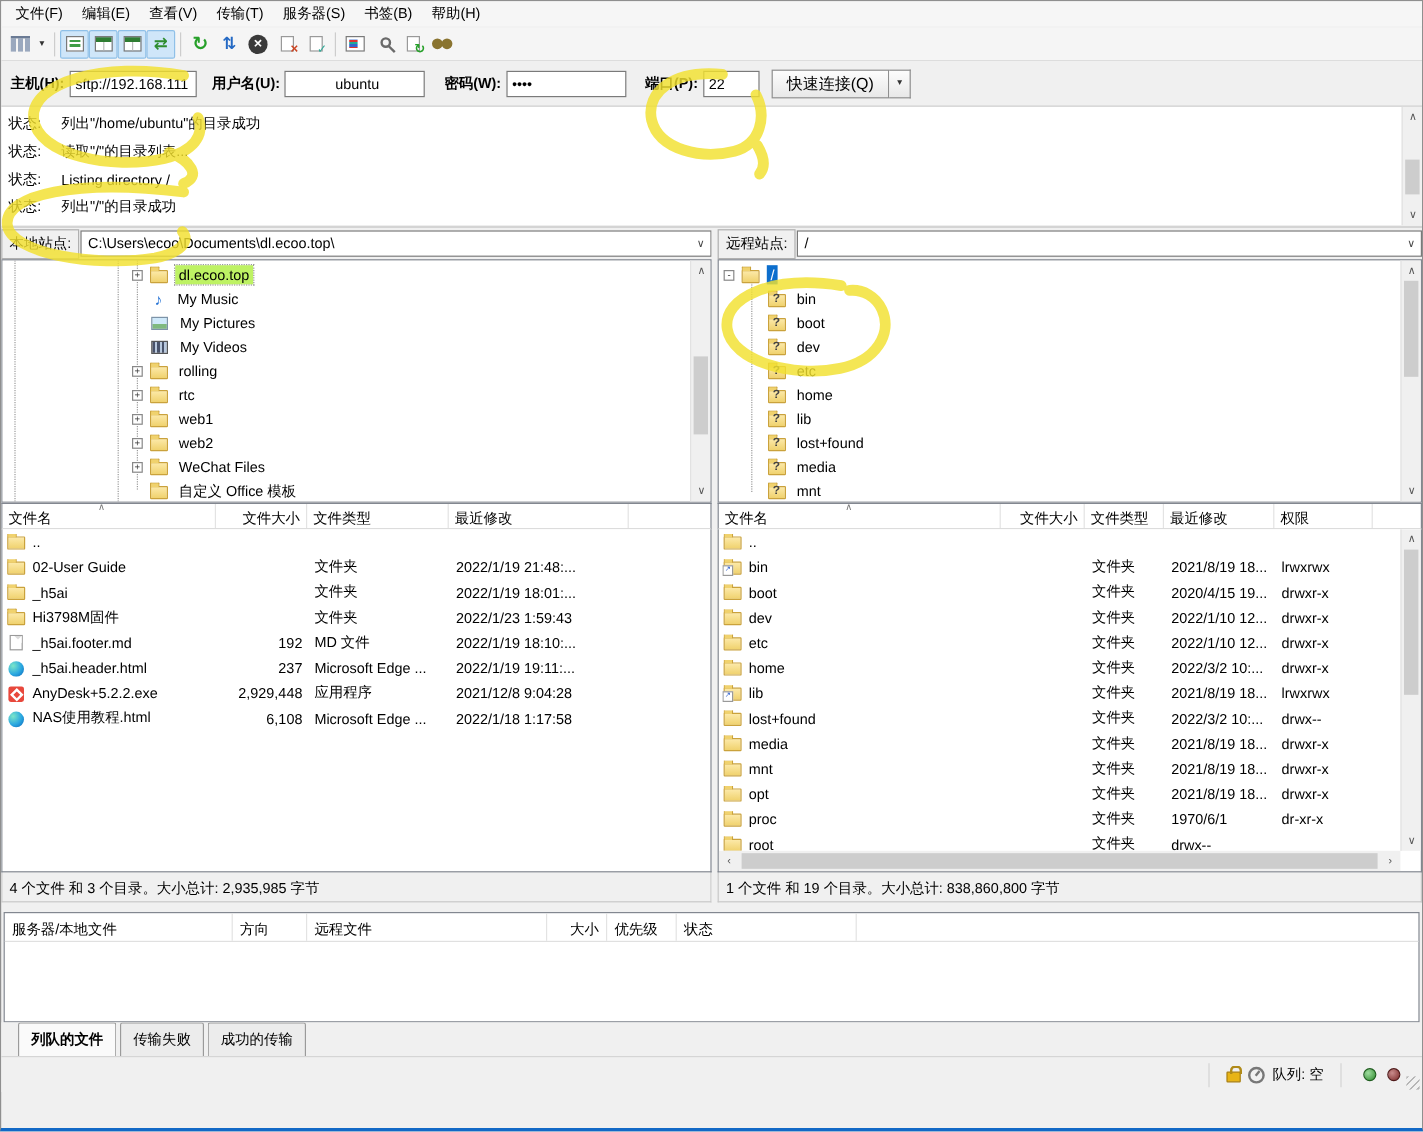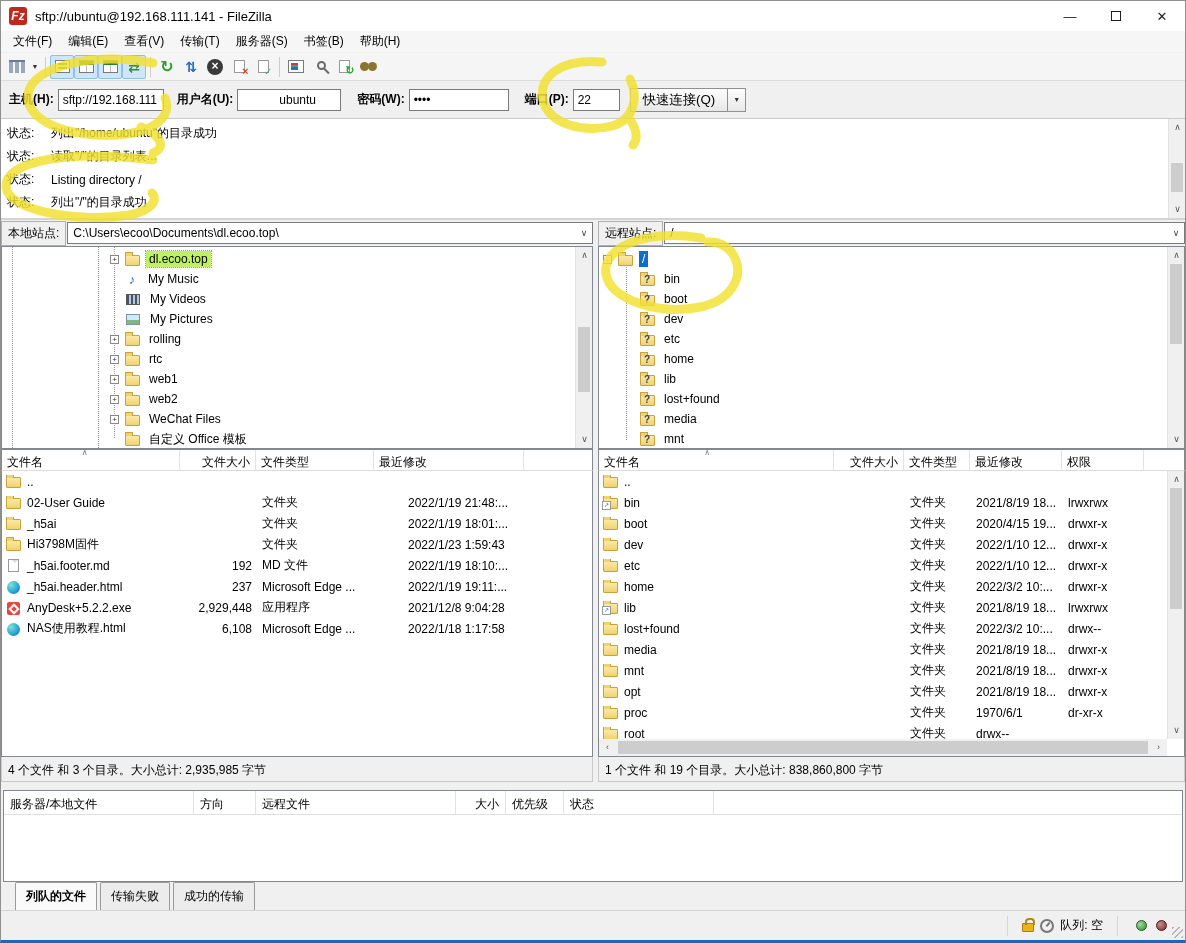--- a/index.html
+++ b/index.html
@@ -104,21 +104,21 @@
   .hcell{border-right:1px solid #e3e3e3;padding:4px 5px 0 5px;white-space:nowrap;overflow:hidden;position:relative;}
   .sort{position:absolute;top:-2px;left:45%;font-size:8px;color:#777;}
   .listbody{height:286px;background:#fff;border:1px solid #828790;border-top:none;position:relative;overflow:hidden;flex:none;}
   .frow{height:21px;display:flex;align-items:center;padding-left:3px;}
   .c{overflow:hidden;white-space:nowrap;flex:none;padding-right:4px;}
   .num{text-align:right;}
   
   .lc-name{width:175px;display:flex;align-items:center;}
   .lc-size{width:76px;}
   .lc-type{width:118px;padding-left:6px;}
-  .lc-mod{width:150px;padding-left:6px;margin-left:28px;}
+  .lc-mod{width:150px;padding-left:6px;}
   
   .rc-name{width:232px;display:flex;align-items:center;}
   .rc-size{width:70px;}
   .rc-type{width:66px;padding-left:6px;}
   .rc-mod{width:92px;padding-left:6px;}
   .rc-perm{width:100px;padding-left:6px;}
   .pstatus{height:25px;background:#f0f0f0;border:1px solid #c9c9c9;border-top:none;padding:5px 6px;flex:none;white-space:nowrap;overflow:hidden;}
   
   .queue{height:100px;flex:none;padding:8px 2px 0 2px;}
   .queuebox{height:92px;background:#fff;border:1px solid #828790;display:flex;flex-direction:column;}
@@ -142,31 +142,20 @@
   .grip{position:absolute;right:2px;bottom:2px;width:11px;height:11px;
     background:repeating-linear-gradient(135deg,#b5b5b5 0 1.5px,transparent 1.5px 4.5px);}
   
   .anno{position:absolute;left:0;top:0;pointer-events:none;z-index:50;}
 </style>
 </head>
 <body>
 
 <div class="win">
 
-  <div class="titlebar">
-    <div class="fzlogo">Fz</div>
-    <div class="title-text">sftp://ubuntu@192.168.111.141 - FileZilla</div>
-    <div class="wbtns">
-      <div class="wbtn">—</div>
-      <div class="wbtn">
-          <span class="sq"></span>
-        </div>
-      <div class="wbtn">✕</div>
-    </div>
-  </div>
 
   <div class="menubar">
     <span class="menu-item">文件(F)</span>
     <span class="menu-item">编辑(E)</span>
     <span class="menu-item">查看(V)</span>
     <span class="menu-item">传输(T)</span>
     <span class="menu-item">服务器(S)</span>
     <span class="menu-item">书签(B)</span>
     <span class="menu-item">帮助(H)</span>
   </div>
@@ -217,21 +206,21 @@
       </div>
     <div class="tbtn">
         <span class="i-bino"></span>
       </div>
   </div>
 
   <div class="quickbar">
     <span class="qlabel">主机(H):</span>
     <input class="qinput" style="width: 106px;" value="sftp://192.168.111">
     <span class="qlabel" style="margin-left:13px">用户名(U):</span>
-    <input class="qinput" style="width: 104px; padding-left: 41px;" value="ubuntu">
+    <input class="qinput" style="width: 117px; padding-left: 41px;" value="ubuntu">
     <span class="qlabel" style="margin-left:16px">密码(W):</span>
     <input class="qinput" style="width: 100px;" value="••••">
     <span class="qlabel" style="margin-left:16px">端口(P):</span>
     <input class="qinput" style="width: 47px;" value="22">
     <button class="qbtn">快速连接(Q)</button>
     <span class="qbtn-dd"><span class="dd" style="line-height:22px">▼</span></span>
   </div>
 
   <div class="logpane">
     <div style="padding-top:3px">
@@ -279,27 +268,27 @@
               <span class="fo"></span>
               <span class="tlab selgray">dl.ecoo.top</span>
             </div>
           <div class="trow">
               <span class="exp hide"></span>
               <span class="imusic"></span>
               <span class="tlab">My Music</span>
             </div>
           <div class="trow">
               <span class="exp hide"></span>
+              <span class="ipic"></span>
+              <span class="tlab">My Pictures</span>
+            </div>
+          <div class="trow">
+              <span class="exp hide"></span>
               <span class="ivid"></span>
               <span class="tlab">My Videos</span>
-            </div>
-          <div class="trow">
-              <span class="exp hide"></span>
-              <span class="ipic"></span>
-              <span class="tlab">My Pictures</span>
             </div>
           <div class="trow">
               <span class="exp">+</span>
               <span class="fo"></span>
               <span class="tlab">rolling</span>
             </div>
           <div class="trow">
               <span class="exp">+</span>
               <span class="fo"></span>
               <span class="tlab">rtc</span>

